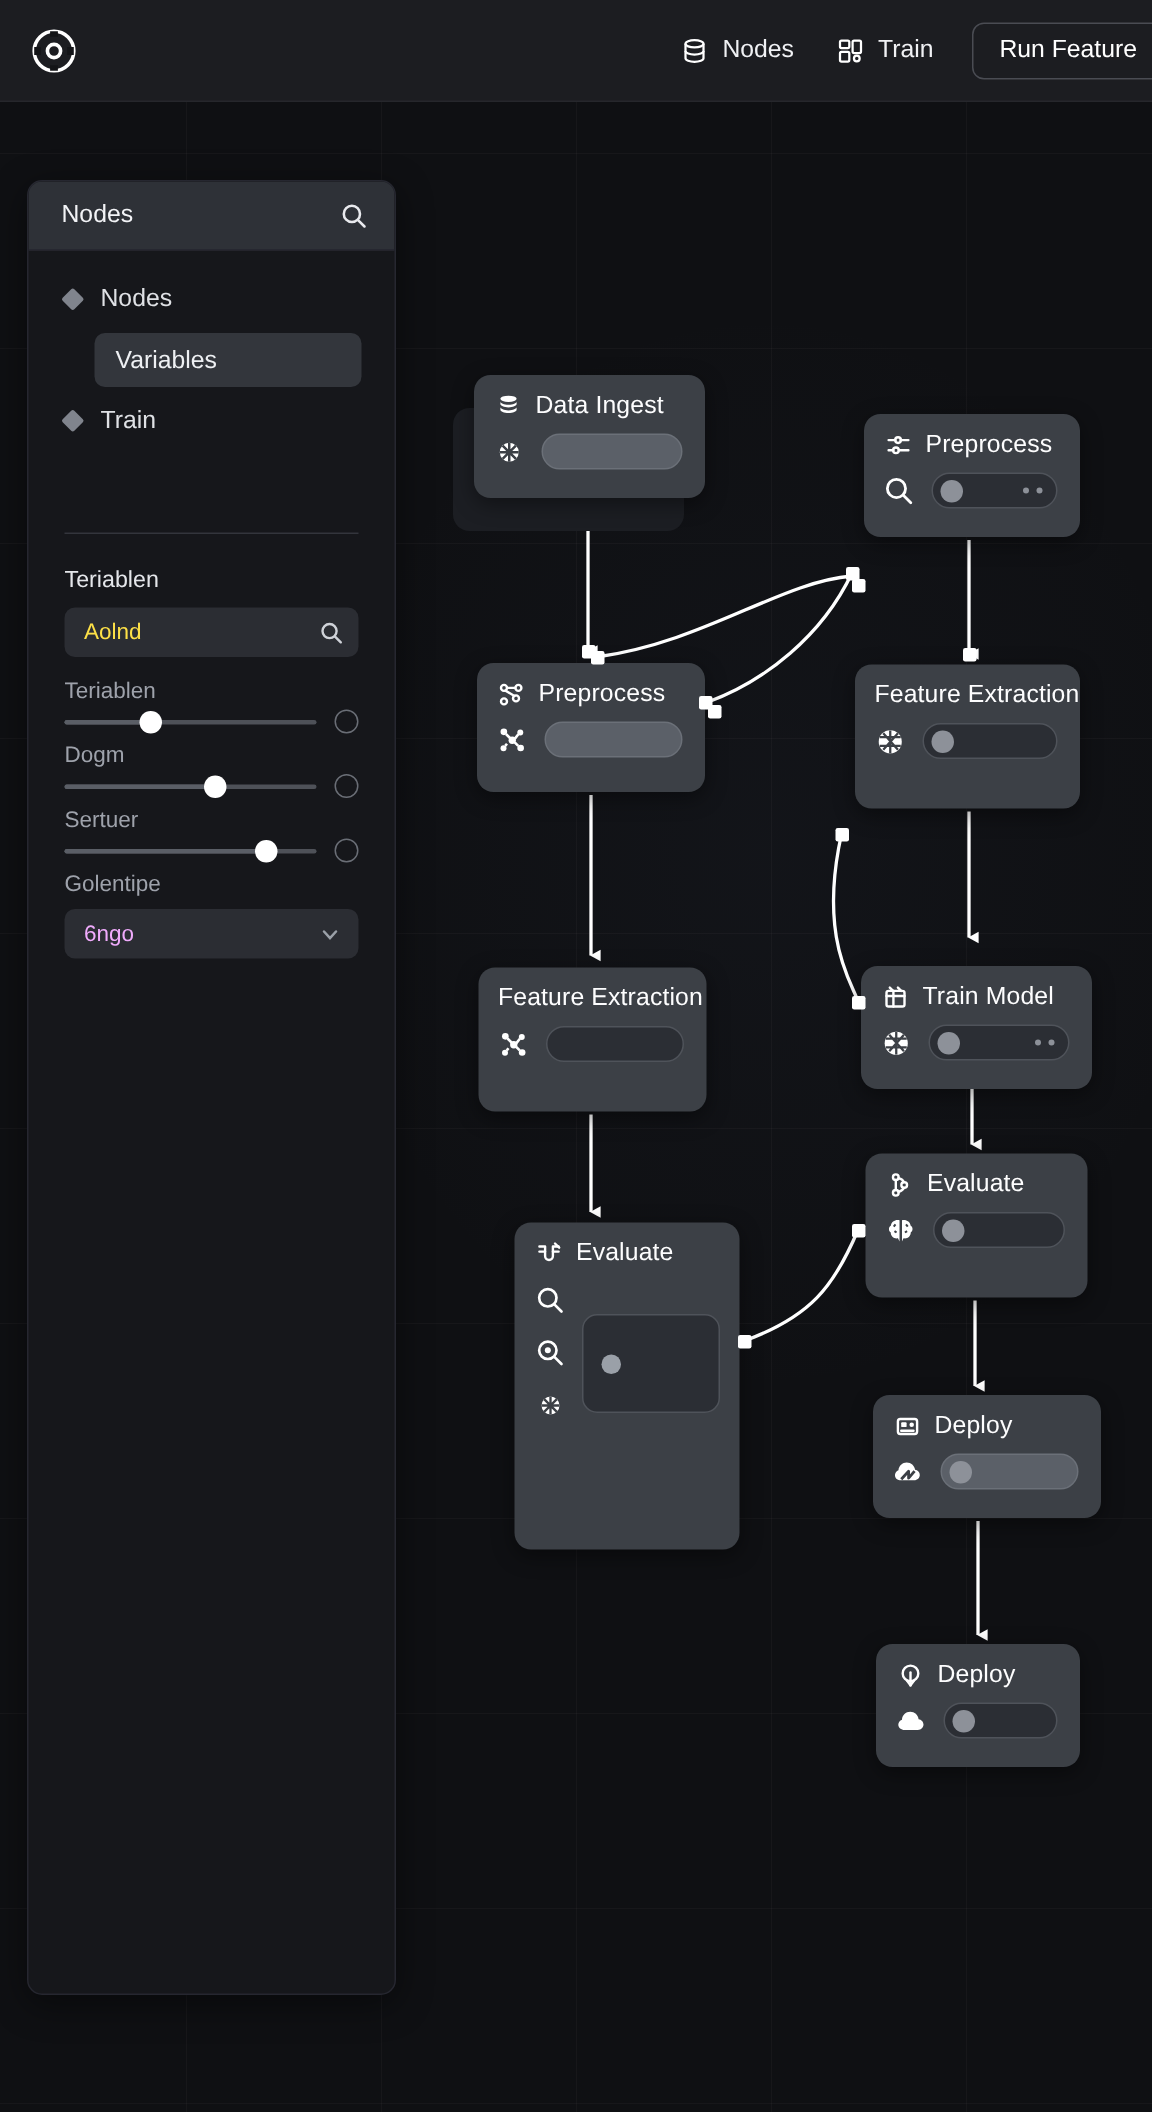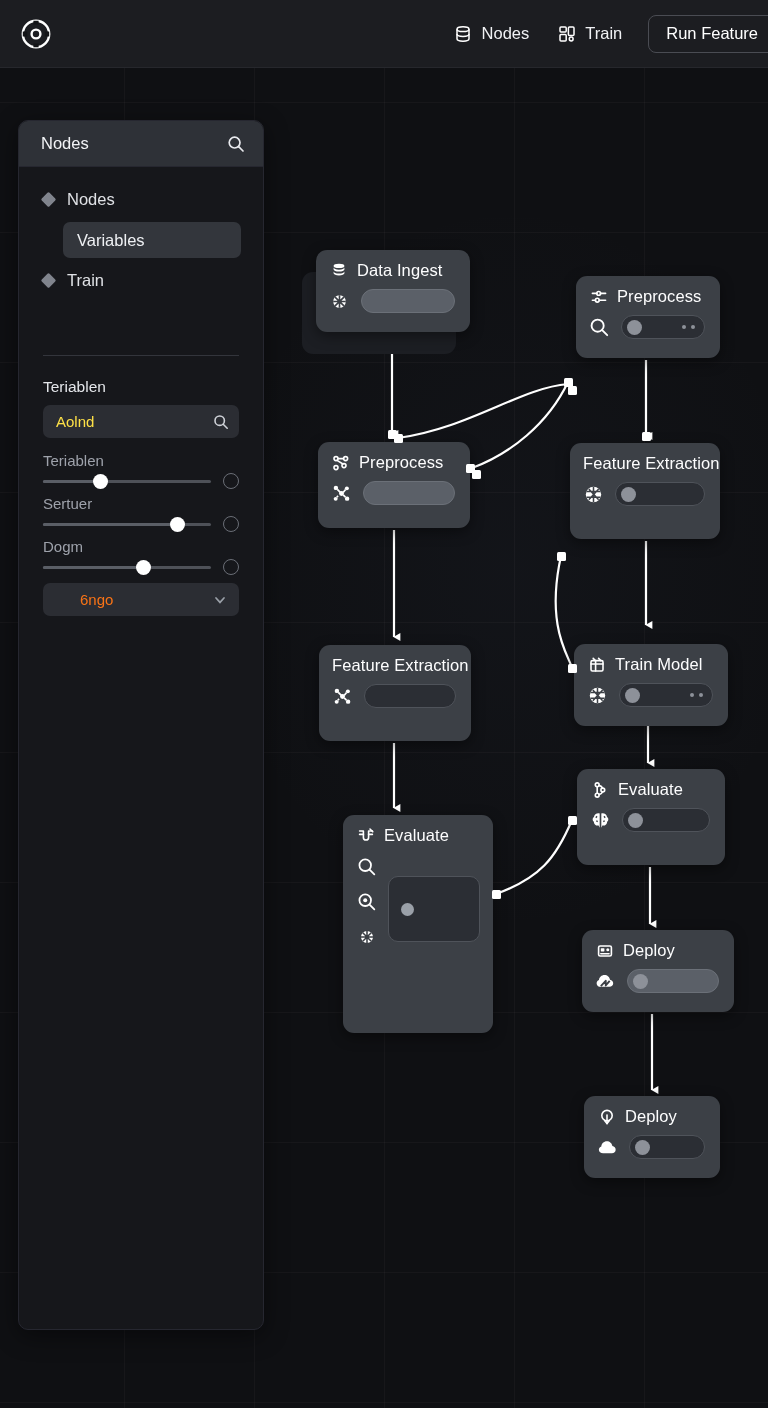--- a/index.html
+++ b/index.html
@@ -169,21 +169,21 @@
   .radio{
     width:16px;height:16px;border-radius:50%;
     border:1.5px solid #6a6e76;flex:0 0 auto;cursor:pointer;
   }
   .sb-select{
     margin:8px 24px 0 24px;height:33px;
     background:#2b2d33;border-radius:7px;
     display:flex;align-items:center;justify-content:space-between;
     padding:0 12px 0 13px;cursor:pointer;
   }
-  .sb-select .v{font-size:15px;color:#f97316;margin-left:24px;}
+  .sb-select .v{font-size:15px;color:#f0abfc;}
   .sb-select .ic{width:15px;height:15px;display:flex;align-items:center;justify-content:center;}
 </style>
 </head>
 <body>
 
 <div class="topbar">
   <div class="logo">
     <svg width="34" height="34" viewBox="0 0 34 34">
       <circle cx="17" cy="17" r="13.2" fill="none" stroke="#fff" stroke-width="2.4"></circle>
       <circle cx="17" cy="17" r="4.4" fill="none" stroke="#fff" stroke-width="2.4"></circle>
@@ -567,41 +567,42 @@
         <div class="slider-lab">Teriablen</div>
         <div class="slider-row">
           <div class="track">
             <div class="fill" style="width:34%"></div>
             <div class="thumb" style="left:34%"></div>
           </div>
           <div class="radio"></div>
         </div>
       </div>
       <div>
+        <div class="slider-lab">Dogm</div>
+        <div class="slider-row">
+          <div class="track">
+            <div class="fill" style="width:60%"></div>
+            <div class="thumb" style="left:60%"></div>
+          </div>
+          <div class="radio"></div>
+        </div>
+      </div>
+      <div>
         <div class="slider-lab">Sertuer</div>
         <div class="slider-row">
           <div class="track">
             <div class="fill" style="width:80%"></div>
             <div class="thumb" style="left:80%"></div>
           </div>
           <div class="radio"></div>
         </div>
       </div>
-      <div>
-        <div class="slider-lab">Dogm</div>
-        <div class="slider-row">
-          <div class="track">
-            <div class="fill" style="width:60%"></div>
-            <div class="thumb" style="left:60%"></div>
-          </div>
-          <div class="radio"></div>
-        </div>
-      </div>
     </div>
 
+  <div class="sb-sec-title" style="padding:6px 0 0 24px;color:#9ea2ab;font-size:15px;">Golentipe</div>
   <div class="sb-select">
     <span class="v">6ngo</span>
     <span class="ic">
       <svg width="14" height="14" viewBox="0 0 14 14">
         <path d="M3 5 L7 9.4 L11 5" fill="none" stroke="#9aa0a8" stroke-width="1.7" stroke-linecap="round"></path>
       </svg>
     </span>
   </div>
 </div>
 

